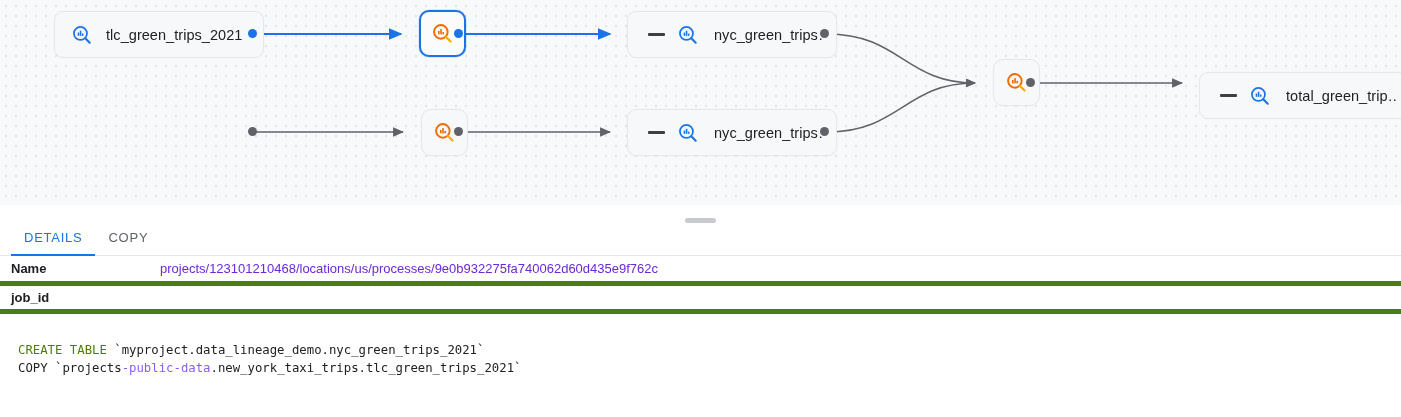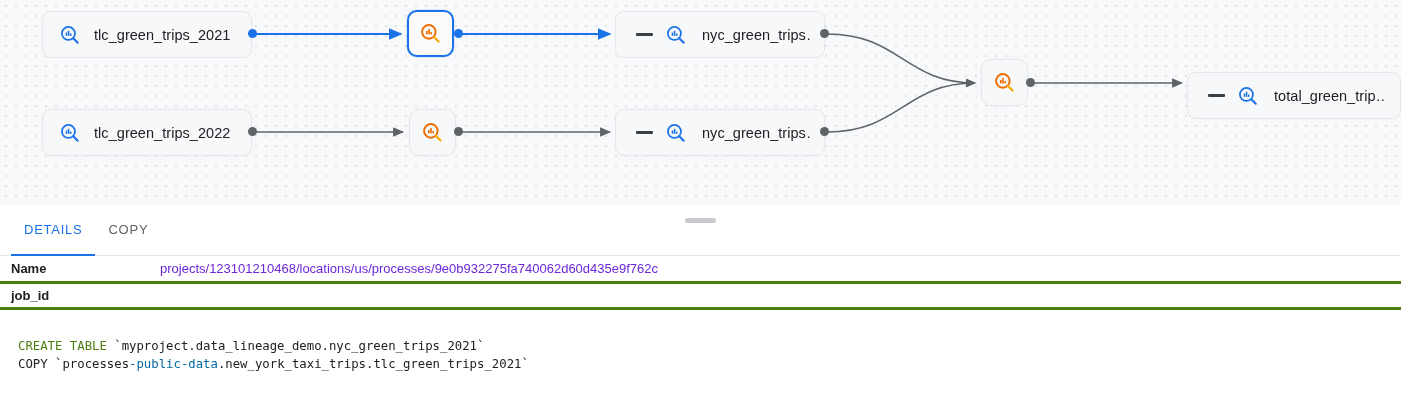--- a/index.html
+++ b/index.html
@@ -39,20 +39,21 @@
   
   .node {
     position: absolute;
     box-sizing: border-box;
     display: flex;
     align-items: center;
     background: #f7f8f9;
     border: 1px solid #e5e7ea;
     border-radius: 9px;
     box-shadow: 0 0 0 0.5px rgba(0,0,0,0.015);
+    margin-left: 12px;
   }
   .node-asset {
     height: 47px;
     padding: 0 14px;
     gap: 11px;
   }
   .node-asset.with-collapse { padding-left: 11px; gap: 0; }
   .node-label {
     font-size: 14.5px;
     color: #202124;
@@ -143,39 +144,39 @@
     height: 35px;
     margin-top: 15px;
     border-bottom: 1px solid #e4e6e8;
     padding-left: 11px;
   }
   .tab {
     position: relative;
     font-size: 13px;
     letter-spacing: 0.75px;
     color: #5f6368;
-    padding: 0 13px 18px 13px;
+    padding: 0 13px 10px 13px;
     font-weight: 500;
     cursor: pointer;
   }
   .tab.active { color: #1a73e8; }
   .tab.active::after {
     content: "";
     position: absolute;
     left: 0; right: 0; bottom: -1px;
     height: 2.5px;
     background: #1a73e8;
   }
 
   .kv-table { width: 1401px; }
   .kv-row {
     display: flex;
     align-items: center;
     height: 23.5px;
-    border-bottom: 3px solid #4d7c0f;
+    border-bottom: 5px solid #4d7c0f;
   }
   .kv-row:first-child { margin-top: 1px; }
   .kv-key {
     width: 160px;
     box-sizing: border-box;
     padding-left: 11px;
     font-size: 13px;
     font-weight: bold;
     color: #202124;
   }
@@ -188,21 +189,21 @@
   .sql-block {
     margin-top: 27px;
     padding-left: 18px;
     font-family: "DejaVu Sans Mono", "Liberation Mono", monospace;
     font-size: 12.3px;
     line-height: 18px;
     color: #202124;
     white-space: pre;
   }
   .sql-kw { color: #4d7c0f; }
-  .tok-blue { color: #0369a1; }
+  .tok-blue { color: #8b5cf6; }
 </style>
 </head>
 <body>
 
 <div class="lineage-canvas">
 
   <svg class="edge-layer" viewBox="0 0 1401 205" width="1401" height="205">
     <defs>
       <marker id="ah-blue" markerWidth="7" markerHeight="7" refX="6.2" refY="3" orient="auto">
         <path d="M0,0 L7,3 L0,6 z" fill="#1a73e8"></path>
@@ -234,32 +235,20 @@
         <rect x="7.3" y="9.3" width="1.7" height="3.6" fill="#1a73e8"></rect>
         <rect x="9.6" y="7.4" width="1.7" height="5.5" fill="#1a73e8"></rect>
         <rect x="11.9" y="10.4" width="1.7" height="2.5" fill="#1a73e8"></rect>
         <path d="M15.6,15.6 L20.4,20.4" stroke="#1a73e8" stroke-width="2.3" stroke-linecap="round"></path>
       </svg>
     </span>
     <span class="node-label">tlc_green_trips_2021</span>
   </div>
   <div class="port active" style="left:248px; top:29px;"></div>
 
-  <div class="node node-asset" style="left:42px; top:109px; width:210px;">
-    <span class="icon-slot">
-      <svg width="22" height="22" viewBox="0 0 24 24">
-        <circle cx="10.3" cy="10.3" r="7.1" fill="none" stroke="#1a73e8" stroke-width="1.9"></circle>
-        <rect x="7.3" y="9.3" width="1.7" height="3.6" fill="#1a73e8"></rect>
-        <rect x="9.6" y="7.4" width="1.7" height="5.5" fill="#1a73e8"></rect>
-        <rect x="11.9" y="10.4" width="1.7" height="2.5" fill="#1a73e8"></rect>
-        <path d="M15.6,15.6 L20.4,20.4" stroke="#1a73e8" stroke-width="2.3" stroke-linecap="round"></path>
-      </svg>
-    </span>
-    <span class="node-label">tlc_green_trips_2022</span>
-  </div>
   <div class="port" style="left:248px; top:127px;"></div>
 
   <div class="node node-process selected" style="left:407px; top:10px;">
     <span class="icon-slot">
       <svg width="23" height="23" viewBox="0 0 24 24">
         <circle cx="10.3" cy="10.3" r="7.1" fill="none" stroke="#ef6c00" stroke-width="2"></circle>
         <rect x="7.3" y="9.3" width="1.7" height="3.6" fill="#ef6c00"></rect>
         <rect x="9.6" y="7.4" width="1.7" height="5.5" fill="#ef6c00"></rect>
         <rect x="11.9" y="10.4" width="1.7" height="2.5" fill="#ef6c00"></rect>
         <path d="M15.6,15.6 L20.4,20.4" stroke="#f9ab00" stroke-width="2.3" stroke-linecap="round"></path>
@@ -362,15 +351,15 @@
     <div class="kv-row">
       <div class="kv-key">Name</div>
       <div class="kv-val">projects/123101210468/locations/us/processes/9e0b932275fa740062d60d435e9f762c</div>
     </div>
     <div class="kv-row">
       <div class="kv-key">job_id</div>
     </div>
   </div>
 
   <div class="sql-block"><span class="sql-kw">CREATE TABLE</span><span> `myproject.data_lineage_demo.nyc_green_trips_2021`</span>
-<span>COPY `processes</span><span class="tok-blue">-public-data</span><span>.new_york_taxi_trips.tlc_green_trips_2021`</span></div>
+<span>COPY `projects</span><span class="tok-blue">-public-data</span><span>.new_york_taxi_trips.tlc_green_trips_2021`</span></div>
 
 </div>
 
 </body></html>

